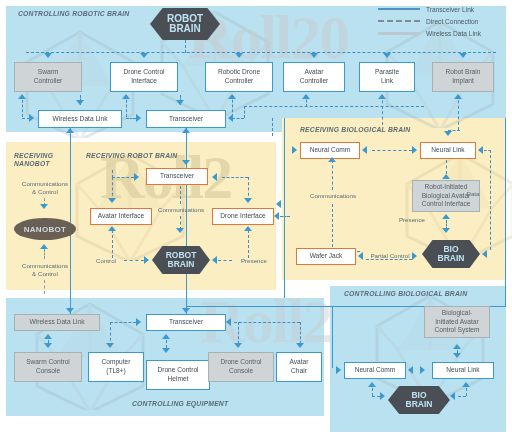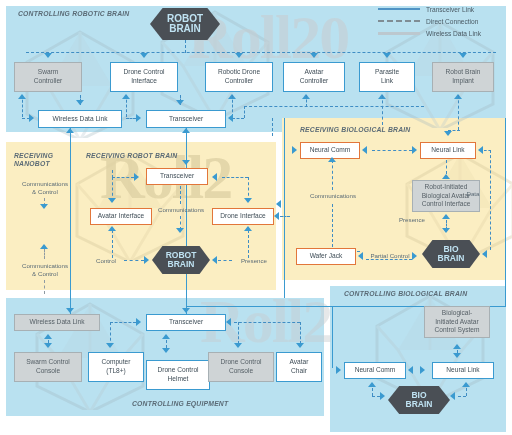--- a/index.html
+++ b/index.html
@@ -237,20 +237,23 @@
   <div class="ln lnv" style="left:186px;top:128px;height:188px;"></div>
   <div class="ar ar-u" style="left:182px;top:128px;"></div>
 
   <div class="ln lnh" style="left:186px;top:160px;width:2px;"></div>
   <div class="ar ar-d" style="left:182px;top:160px;"></div>
 
   <div class="elbl" style="left:12px;top:180px;width:66px;">Communications
 &amp; Control</div>
   <div class="dv dv-gray" style="left:44px;top:198px;height:8px;"></div>
   <div class="ar ar-d" style="left:40px;top:204px;"></div>
+  <div class="ellipsebrain" style="left:14px;top:218px;width:62px;height:22px;">
+    <span>NANOBOT</span>
+    </div>
   <div class="ar ar-u" style="left:40px;top:244px;"></div>
   <div class="dv dv-gray" style="left:44px;top:249px;height:10px;"></div>
   <div class="elbl" style="left:12px;top:262px;width:66px;">Communications
 &amp; Control</div>
   <div class="dv dv-gray" style="left:44px;top:280px;height:14px;"></div>
 
   <div class="box orange" style="left:146px;top:168px;width:62px;height:17px;">
     <span>Transceiver</span></div>
 
   <div class="box orange" style="left:90px;top:208px;width:62px;height:17px;">

